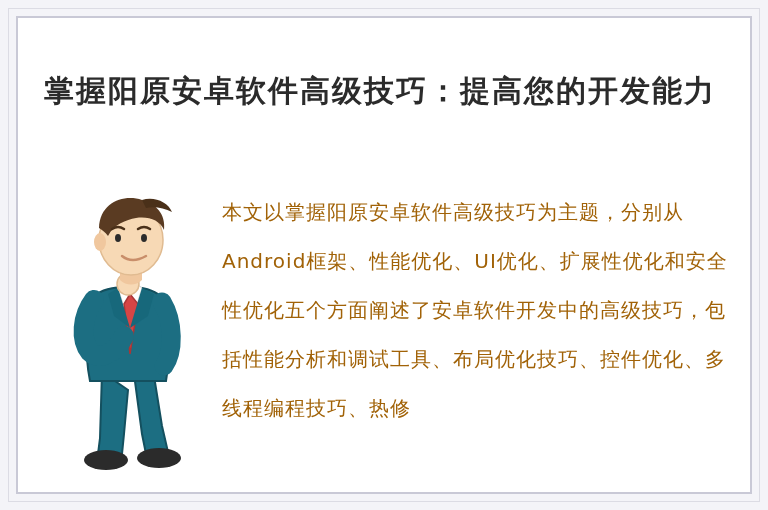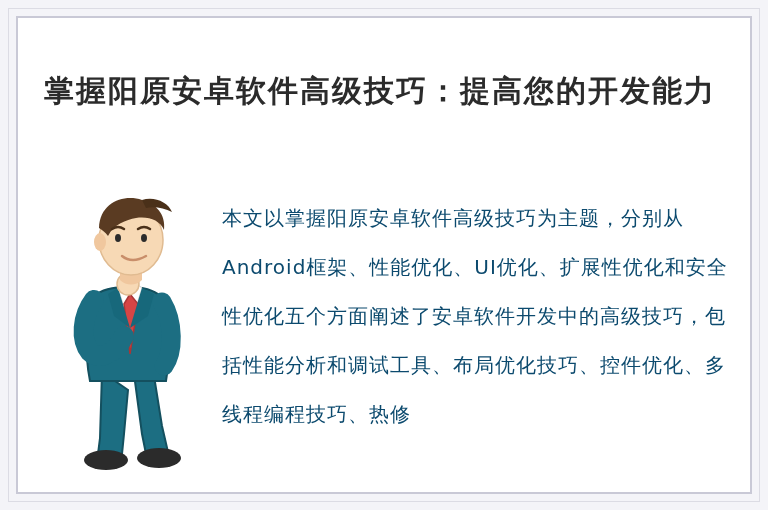--- a/index.html
+++ b/index.html
@@ -48,25 +48,25 @@
     font-size: 30px;
     line-height: 46px;
     font-weight: bold;
     color: #2b2b2b;
     letter-spacing: 2px;
     font-family: "DejaVu Sans", "Liberation Sans", sans-serif;
   }
   .body-text {
     position: absolute;
     left: 222px;
-    top: 174px;
+    top: 168px;
     width: 512px;
     font-size: 20px;
     line-height: 49px;
-    color: #0c4a6e;
+    color: #a16207;
     letter-spacing: 1px;
     font-family: "DejaVu Sans", "Liberation Sans", sans-serif;
   }
 
   
   .illustration {
     position: absolute;
     left: 56px;
     top: 176px;
     width: 150px;

